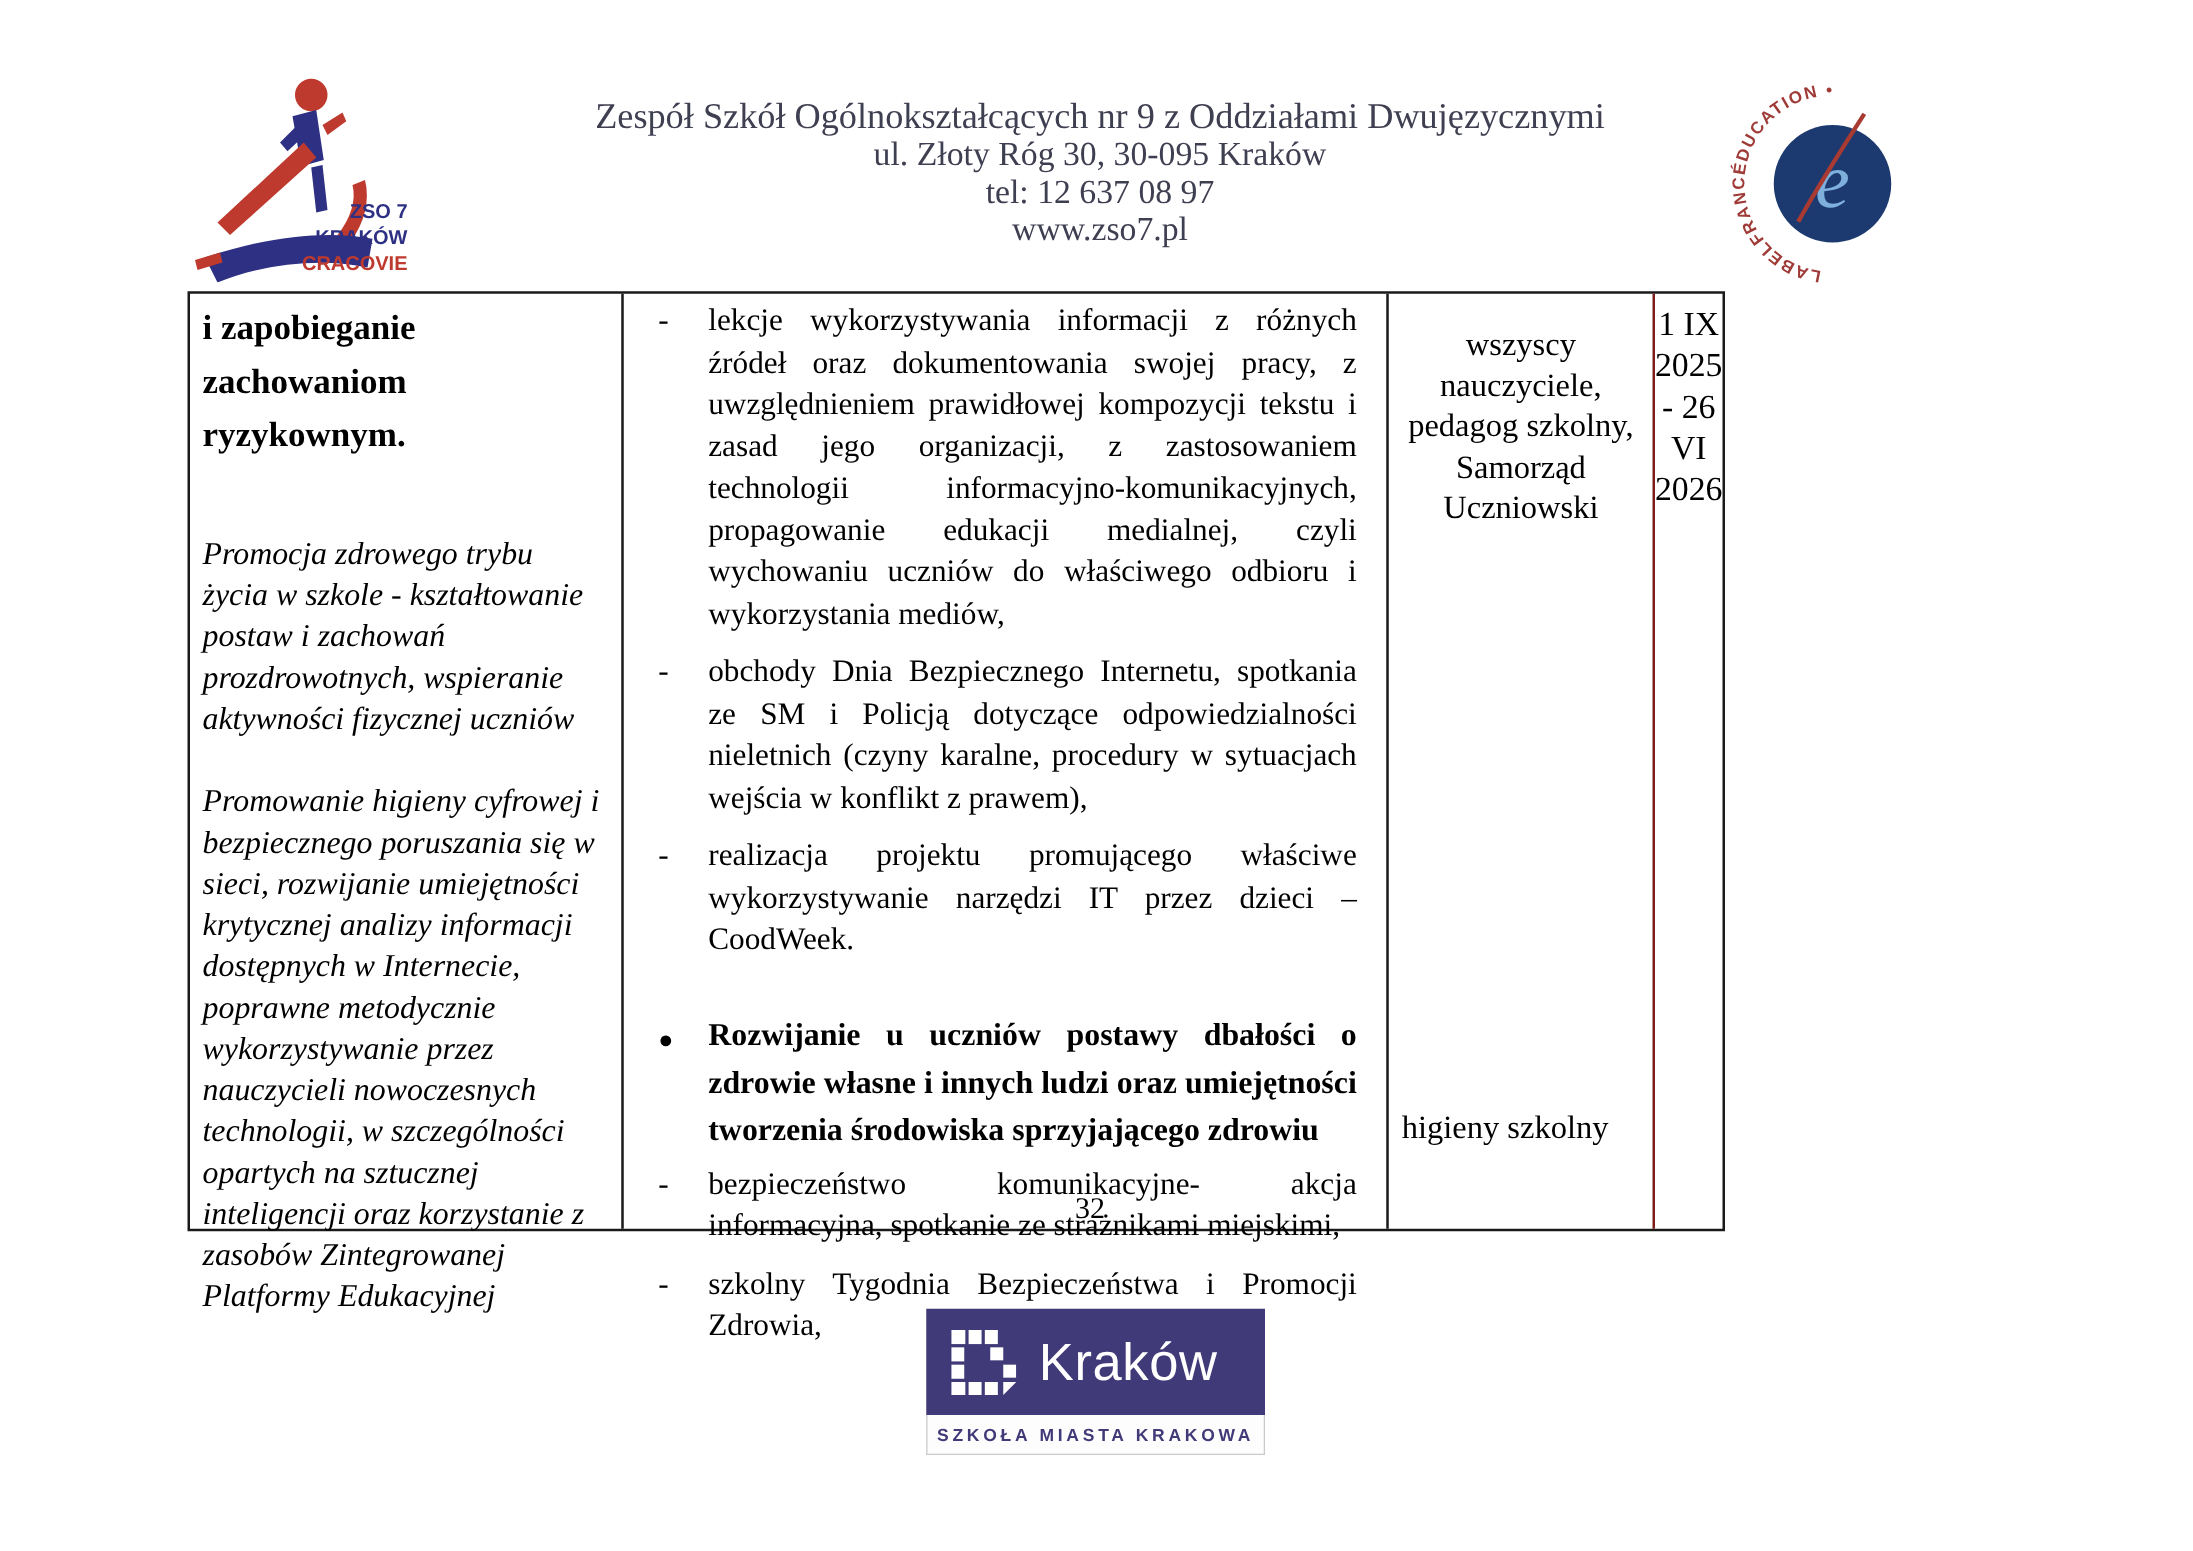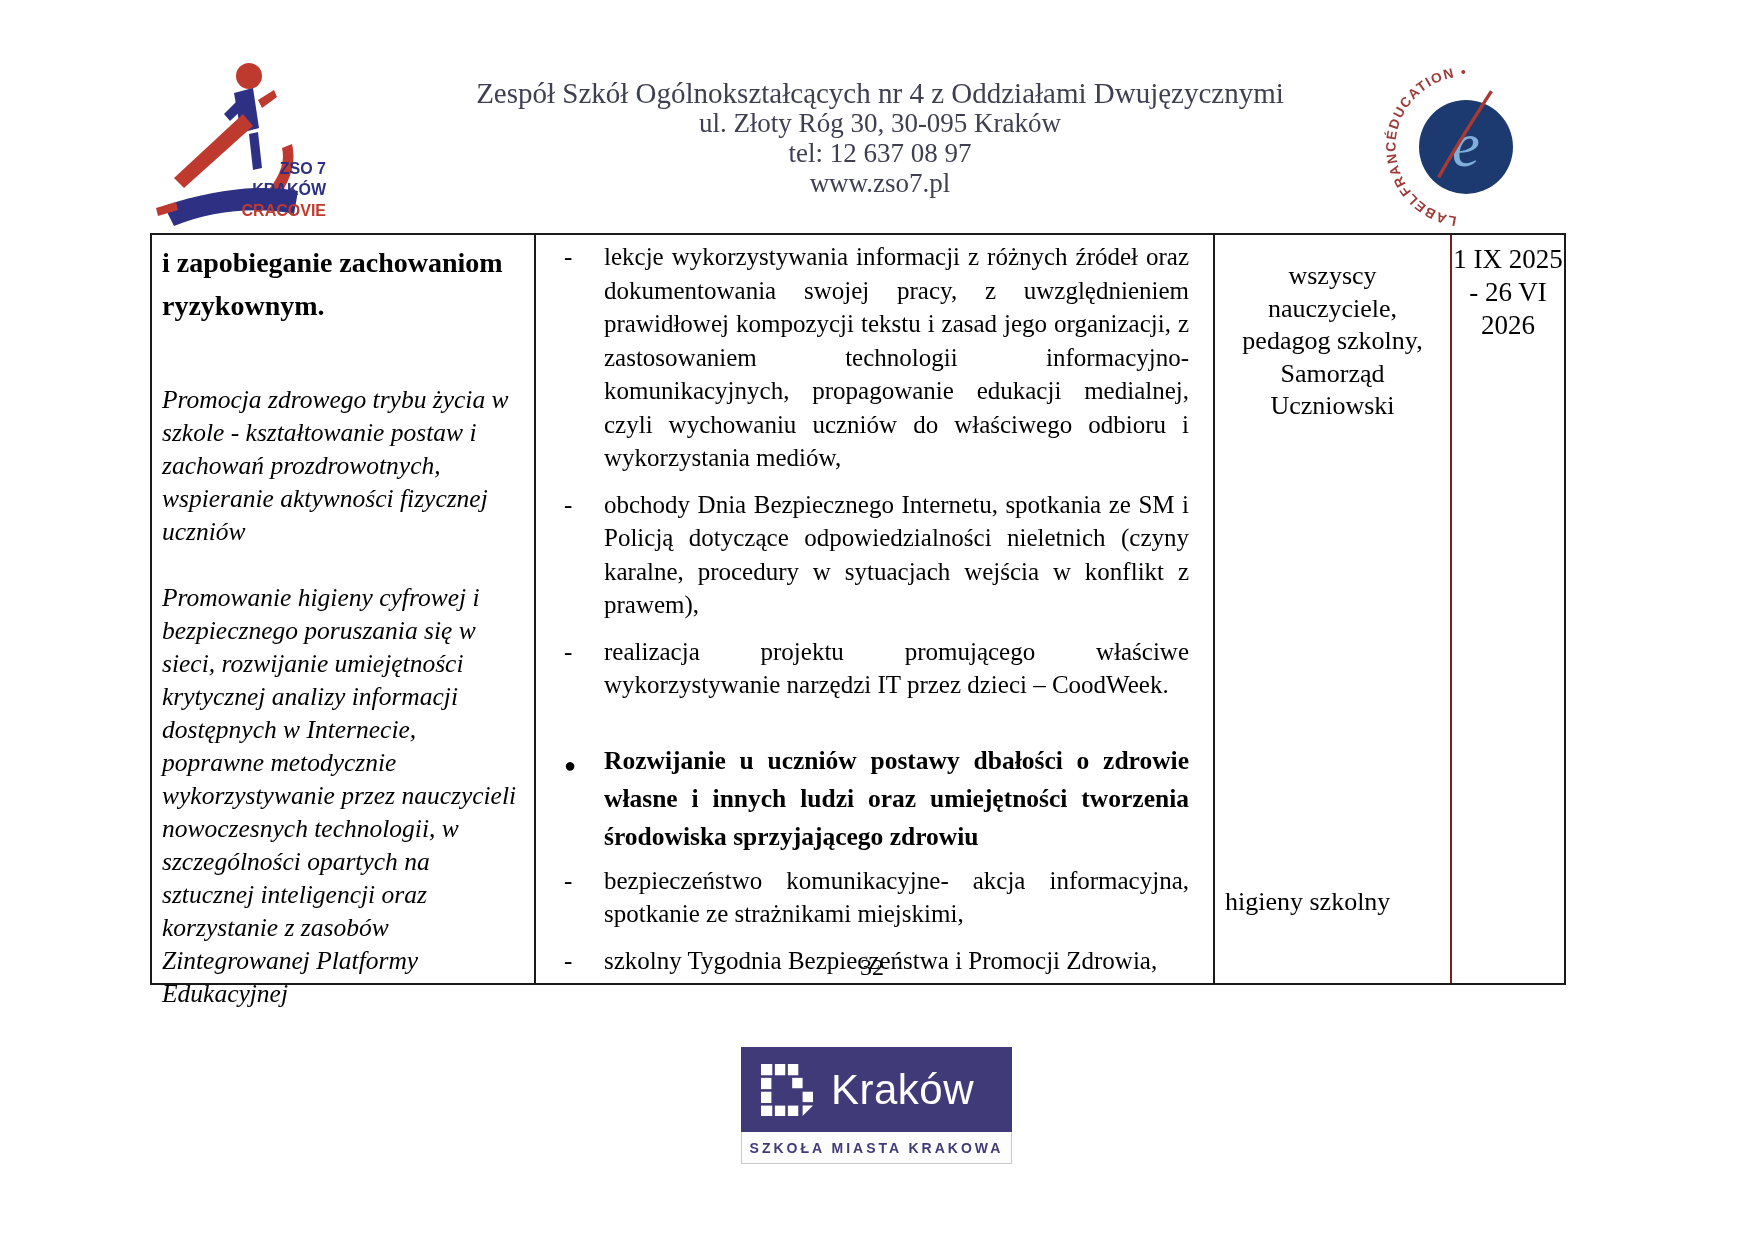--- a/index.html
+++ b/index.html
@@ -7,21 +7,21 @@
         font-family:"Liberation Serif",serif;color:#000;}
 
   
   .zso-logo{position:absolute;left:146px;top:56px;width:190px;height:170px;}
   .school-info{position:absolute;left:430px;width:900px;top:78px;text-align:center;
                color:#3f3f52;line-height:30px;font-size:27px;}
   .school-info .l1{font-size:29px;}
   .lfe-logo{position:absolute;left:1368px;top:52px;width:196px;height:186px;}
 
   
-  .grid{position:absolute;left:150px;top:233px;width:1416px;height:752px;
+  .grid{position:absolute;left:150px;top:233px;width:1230px;height:752px;
         border:2px solid #1a1a1a;box-sizing:border-box;display:flex;}
   .cell{box-sizing:border-box;height:100%;}
   .c1{width:384px;border-right:2px solid #1a1a1a;padding:6px 12px 0 10px;}
   .c2{width:679px;border-right:2px solid #1a1a1a;padding:5px 24px 0 16px;}
   .c3{width:237px;border-right:2px solid #7f1d1d;position:relative;padding-top:23px;}
   .c4{flex:1;padding-top:8px;text-align:center;}
 
   .c1-heading{font-weight:bold;font-size:28px;line-height:43px;}
   .c1-sp{height:56px;}
   .c1-para{font-style:italic;font-size:25.5px;line-height:33px;}
@@ -62,21 +62,21 @@
       <path d="M146,88 C150,104 146,122 134,138 L124,132 C135,118 139,104 136,92 Z" fill="#bf3a2e"></path>
       <path d="M18,150 C68,133 116,128 152,135 L148,158 C112,150 64,155 28,170 Z" fill="#2e3084"></path>
       <path d="M10,152 L30,146 L32,154 L12,160 Z" fill="#bf3a2e"></path>
       <text x="180" y="118" text-anchor="end" font-family="Liberation Sans, sans-serif" font-size="16" font-weight="bold" fill="#2e3084">ZSO 7</text>
       <text x="180" y="139" text-anchor="end" font-family="Liberation Sans, sans-serif" font-size="16" font-weight="bold" fill="#2e3084">KRAKÓW</text>
       <text x="180" y="160" text-anchor="end" font-family="Liberation Sans, sans-serif" font-size="16" font-weight="bold" fill="#bf3a2e">CRACOVIE</text>
     </svg>
   </div>
 
   <div class="school-info">
-    <div class="l1">Zespół Szkół Ogólnokształcących nr 4 z Oddziałami Dwujęzycznymi</div>
+    <div class="l1">Zespół Szkół Ogólnokształcących nr 9 z Oddziałami Dwujęzycznymi</div>
     <div>ul. Złoty Róg 30, 30-095 Kraków</div>
     <div>tel: 12 637 08 97</div>
     <div>www.zso7.pl</div>
   </div>
 
   <div class="lfe-logo">
     <svg width="196" height="186" viewBox="0 0 196 190">
       <defs>
         <path id="ringPath" d="M98,25 a72,72 0 1,1 -0.01,0 z"></path>
       </defs>

